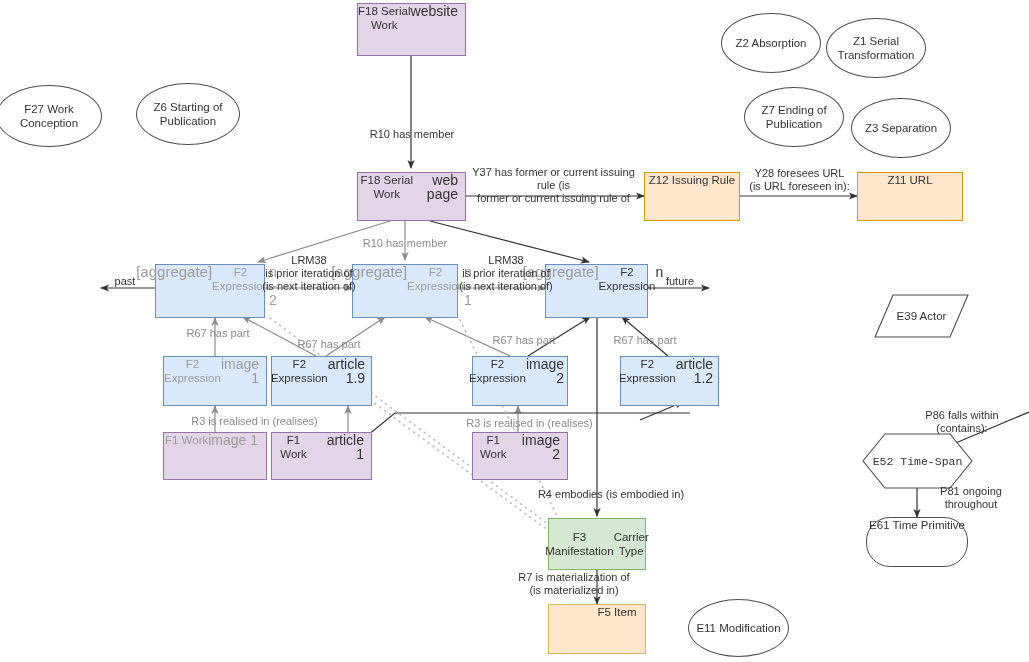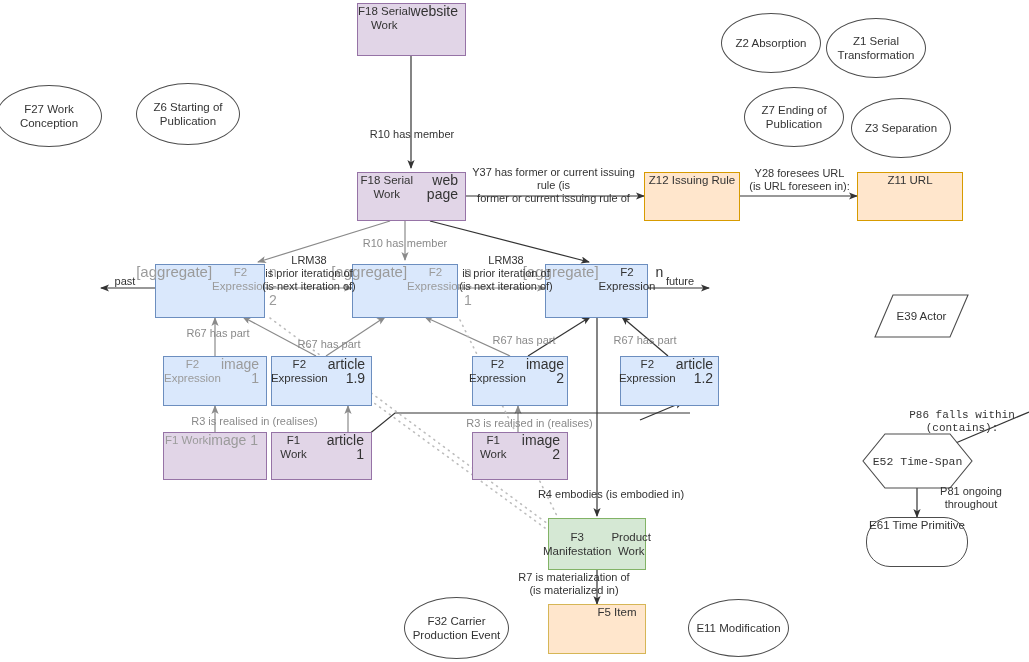--- a/index.html
+++ b/index.html
@@ -165,21 +165,21 @@
     <div class="t2">article 1</div>
   </div>
 
   <div class="node purple" style="left:472px;top:432px;width:96px;height:48px;">
     <div class="t1">F1 Work</div>
     <div class="t2">image 2</div>
   </div>
 
   <div class="node green" style="left:548px;top:518px;width:98px;height:52px;align-items:center;">
     <div class="t1" style="width:100%;">F3 Manifestation</div>
-    <div class="t1" style="width:100%;">Product Work</div>
+    <div class="t1" style="width:100%;">Carrier Type</div>
   </div>
 
   <div class="node yellow" style="left:548px;top:604px;width:98px;height:50px;padding-left:40px;">
     <div class="t1">F5 Item</div>
   </div>
 
   <div class="poly" style="left:875px;top:295px;width:93px;height:42px;">
     <span>E39 Actor</span>
   </div>
 
@@ -204,24 +204,20 @@
   <div class="ellipse" style="left:826px;top:18px;width:100px;height:60px;">
     <span>Z1 Serial
 Transformation</span>
   </div>
   <div class="ellipse" style="left:744px;top:87px;width:100px;height:60px;">
     <span>Z7 Ending of
 Publication</span>
   </div>
   <div class="ellipse" style="left:851px;top:98px;width:100px;height:60px;">
     <span>Z3 Separation</span>
-  </div>
-  <div class="ellipse" style="left:404px;top:597px;width:105px;height:62px;">
-    <span>F32 Carrier
-Production Event</span>
   </div>
   <div class="ellipse" style="left:688px;top:599px;width:101px;height:58px;">
     <span>E11 Modification</span>
   </div>
 
   <div class="elabel" style="left:357px;top:128px;width:110px;">R10 has member</div>
   <div class="elabel" style="left:462px;top:166px;width:183px;">Y37 has former or current issuing rule (is
 former or current issuing rule of</div>
   <div class="elabel" style="left:742px;top:167px;width:115px;">Y28 foresees URL
 (is URL foreseen in):</div>
@@ -236,18 +232,18 @@
   <div class="elabel" style="left:654px;top:275px;width:52px;">future</div>
   <div class="elabel gray" style="left:178px;top:327px;width:80px;">R67 has part</div>
   <div class="elabel gray" style="left:289px;top:338px;width:80px;">R67 has part</div>
   <div class="elabel gray" style="left:484px;top:334px;width:80px;">R67 has part</div>
   <div class="elabel gray" style="left:605px;top:334px;width:80px;">R67 has part</div>
   <div class="elabel gray" style="left:177px;top:415px;width:155px;">R3 is realised in (realises)</div>
   <div class="elabel gray" style="left:452px;top:417px;width:155px;">R3 is realised in (realises)</div>
   <div class="elabel" style="left:526px;top:488px;width:170px;">R4 embodies (is embodied in)</div>
   <div class="elabel" style="left:489px;top:571px;width:170px;">R7 is materialization of
 (is materialized in)</div>
-  <div class="elabel" style="left:906px;top:409px;width:112px;font-family:Liberation Mono, monospace;">P86 falls within
+  <div class="elabel" style="left:906px;top:409px;width:112px;">P86 falls within
 (contains):</div>
   <div class="elabel" style="left:916px;top:485px;width:110px;text-align:center;">P81 ongoing
 throughout</div>
 
 </div>
 
 </body></html>

